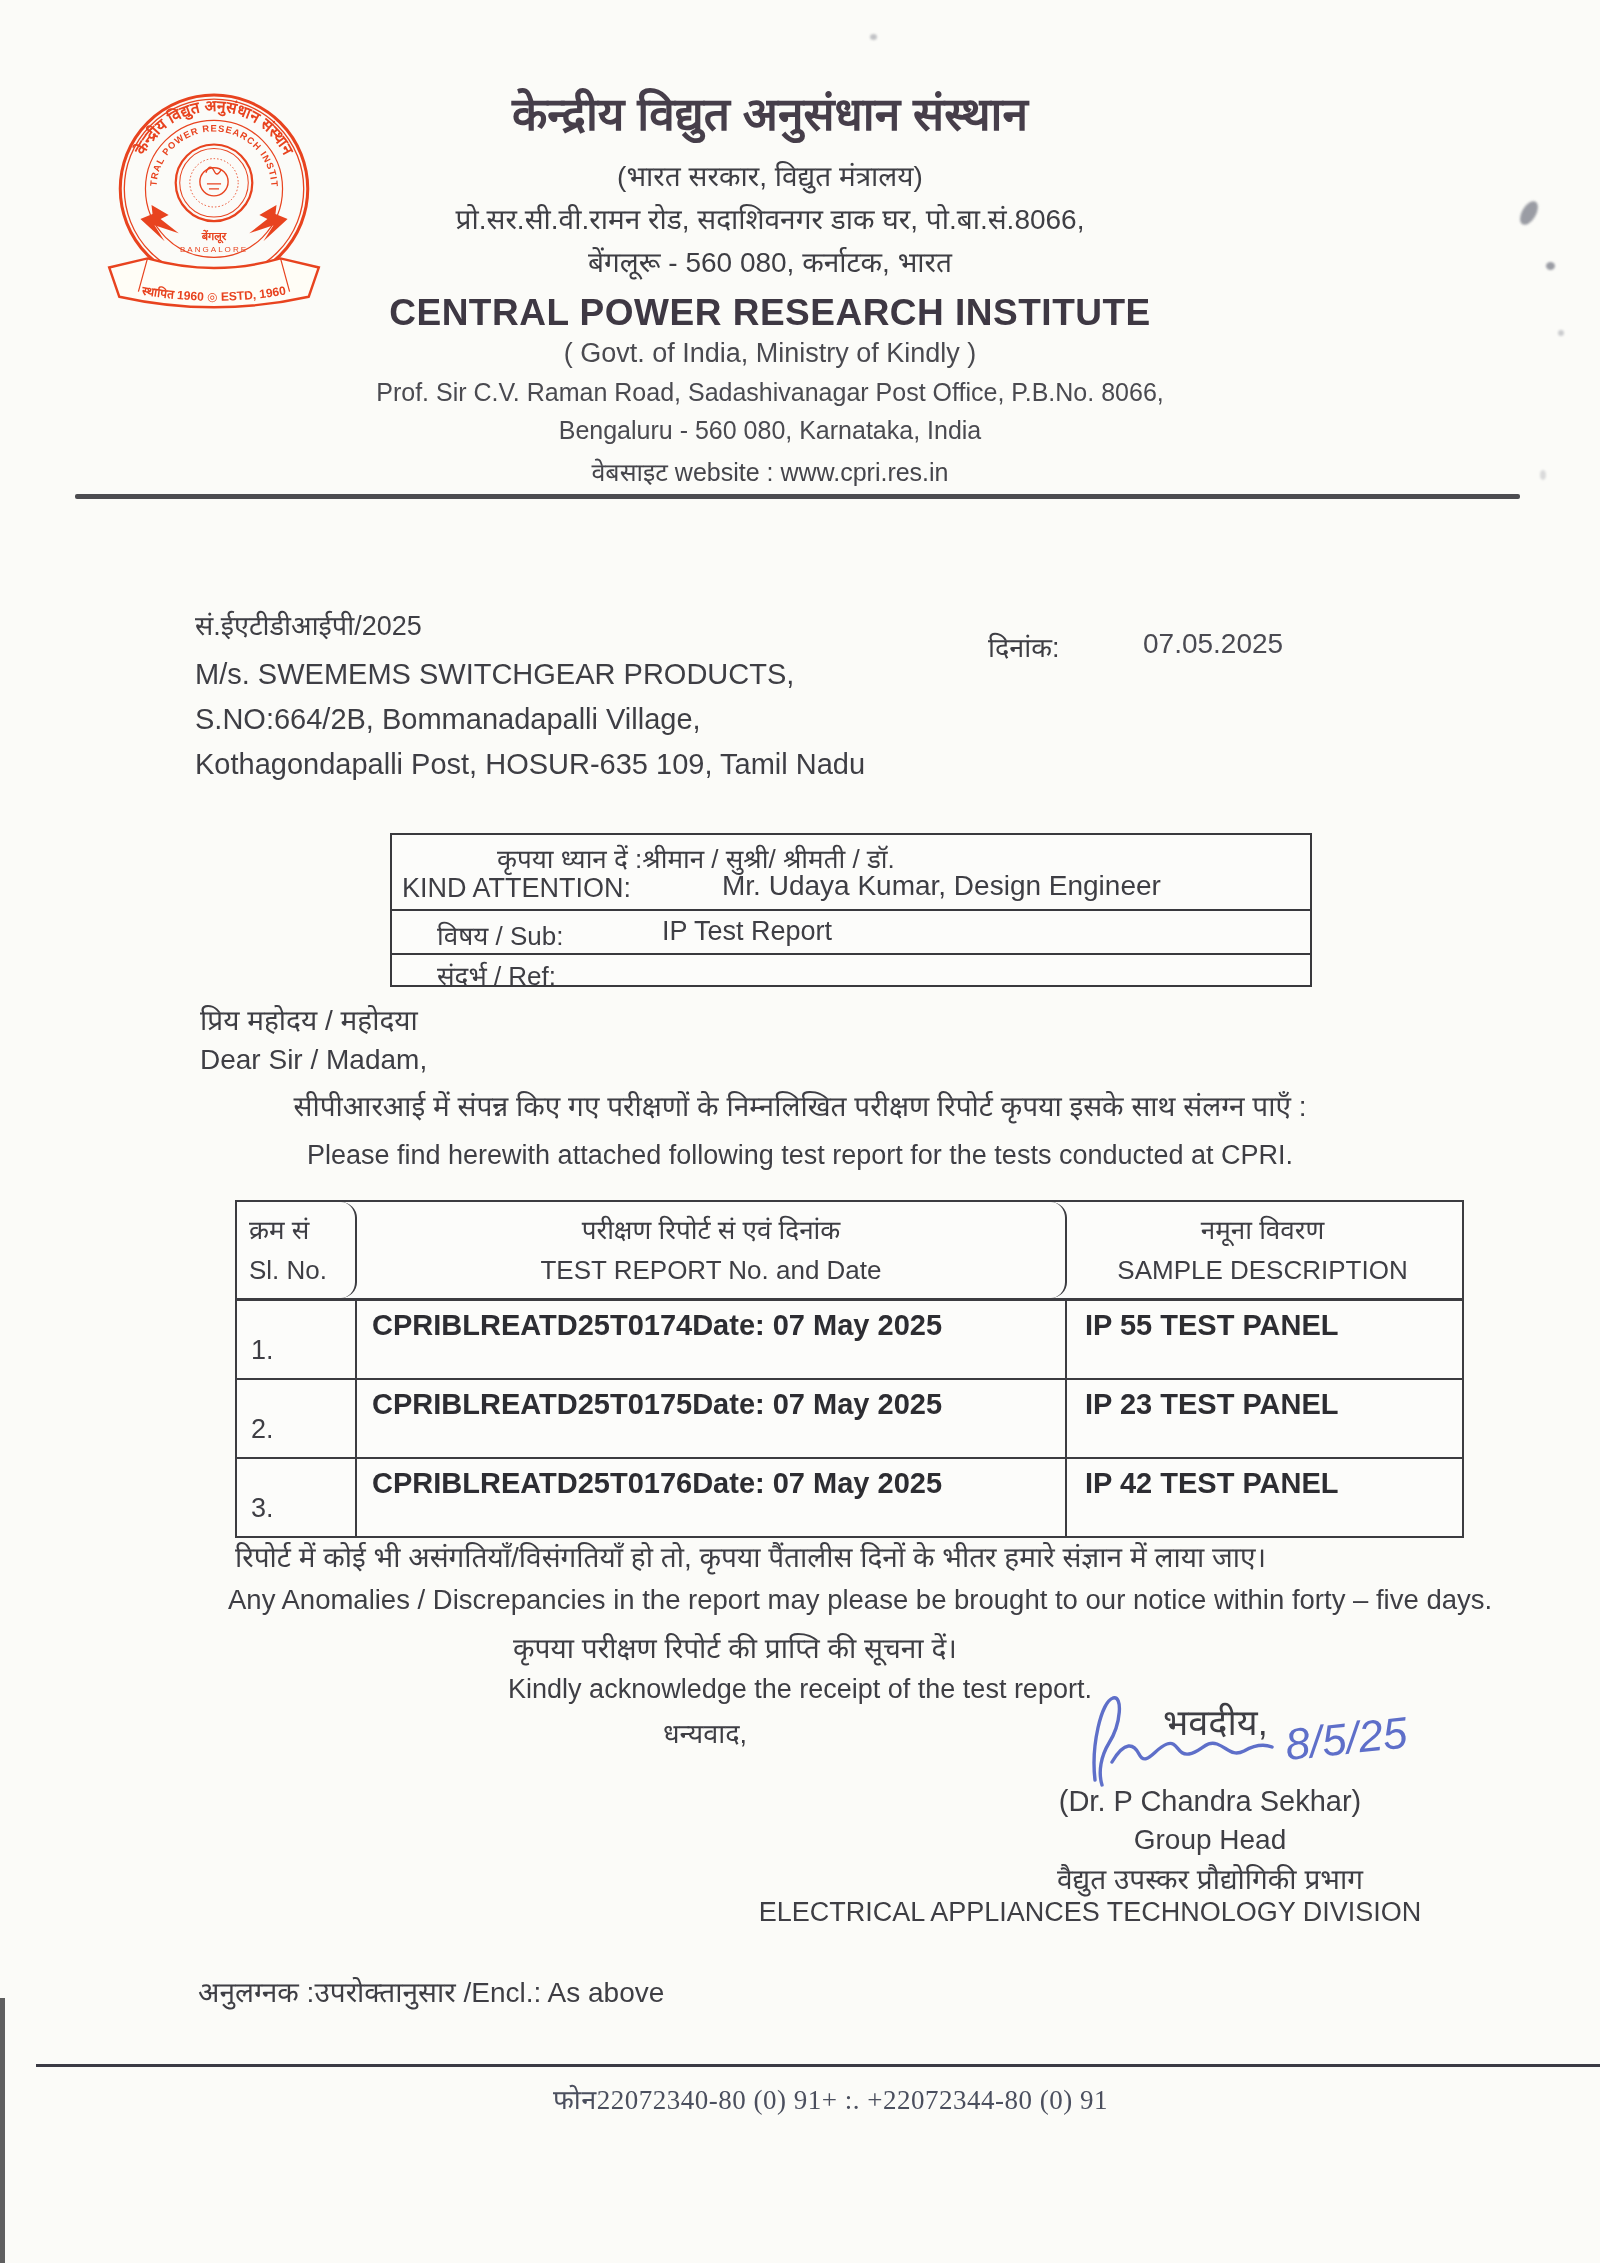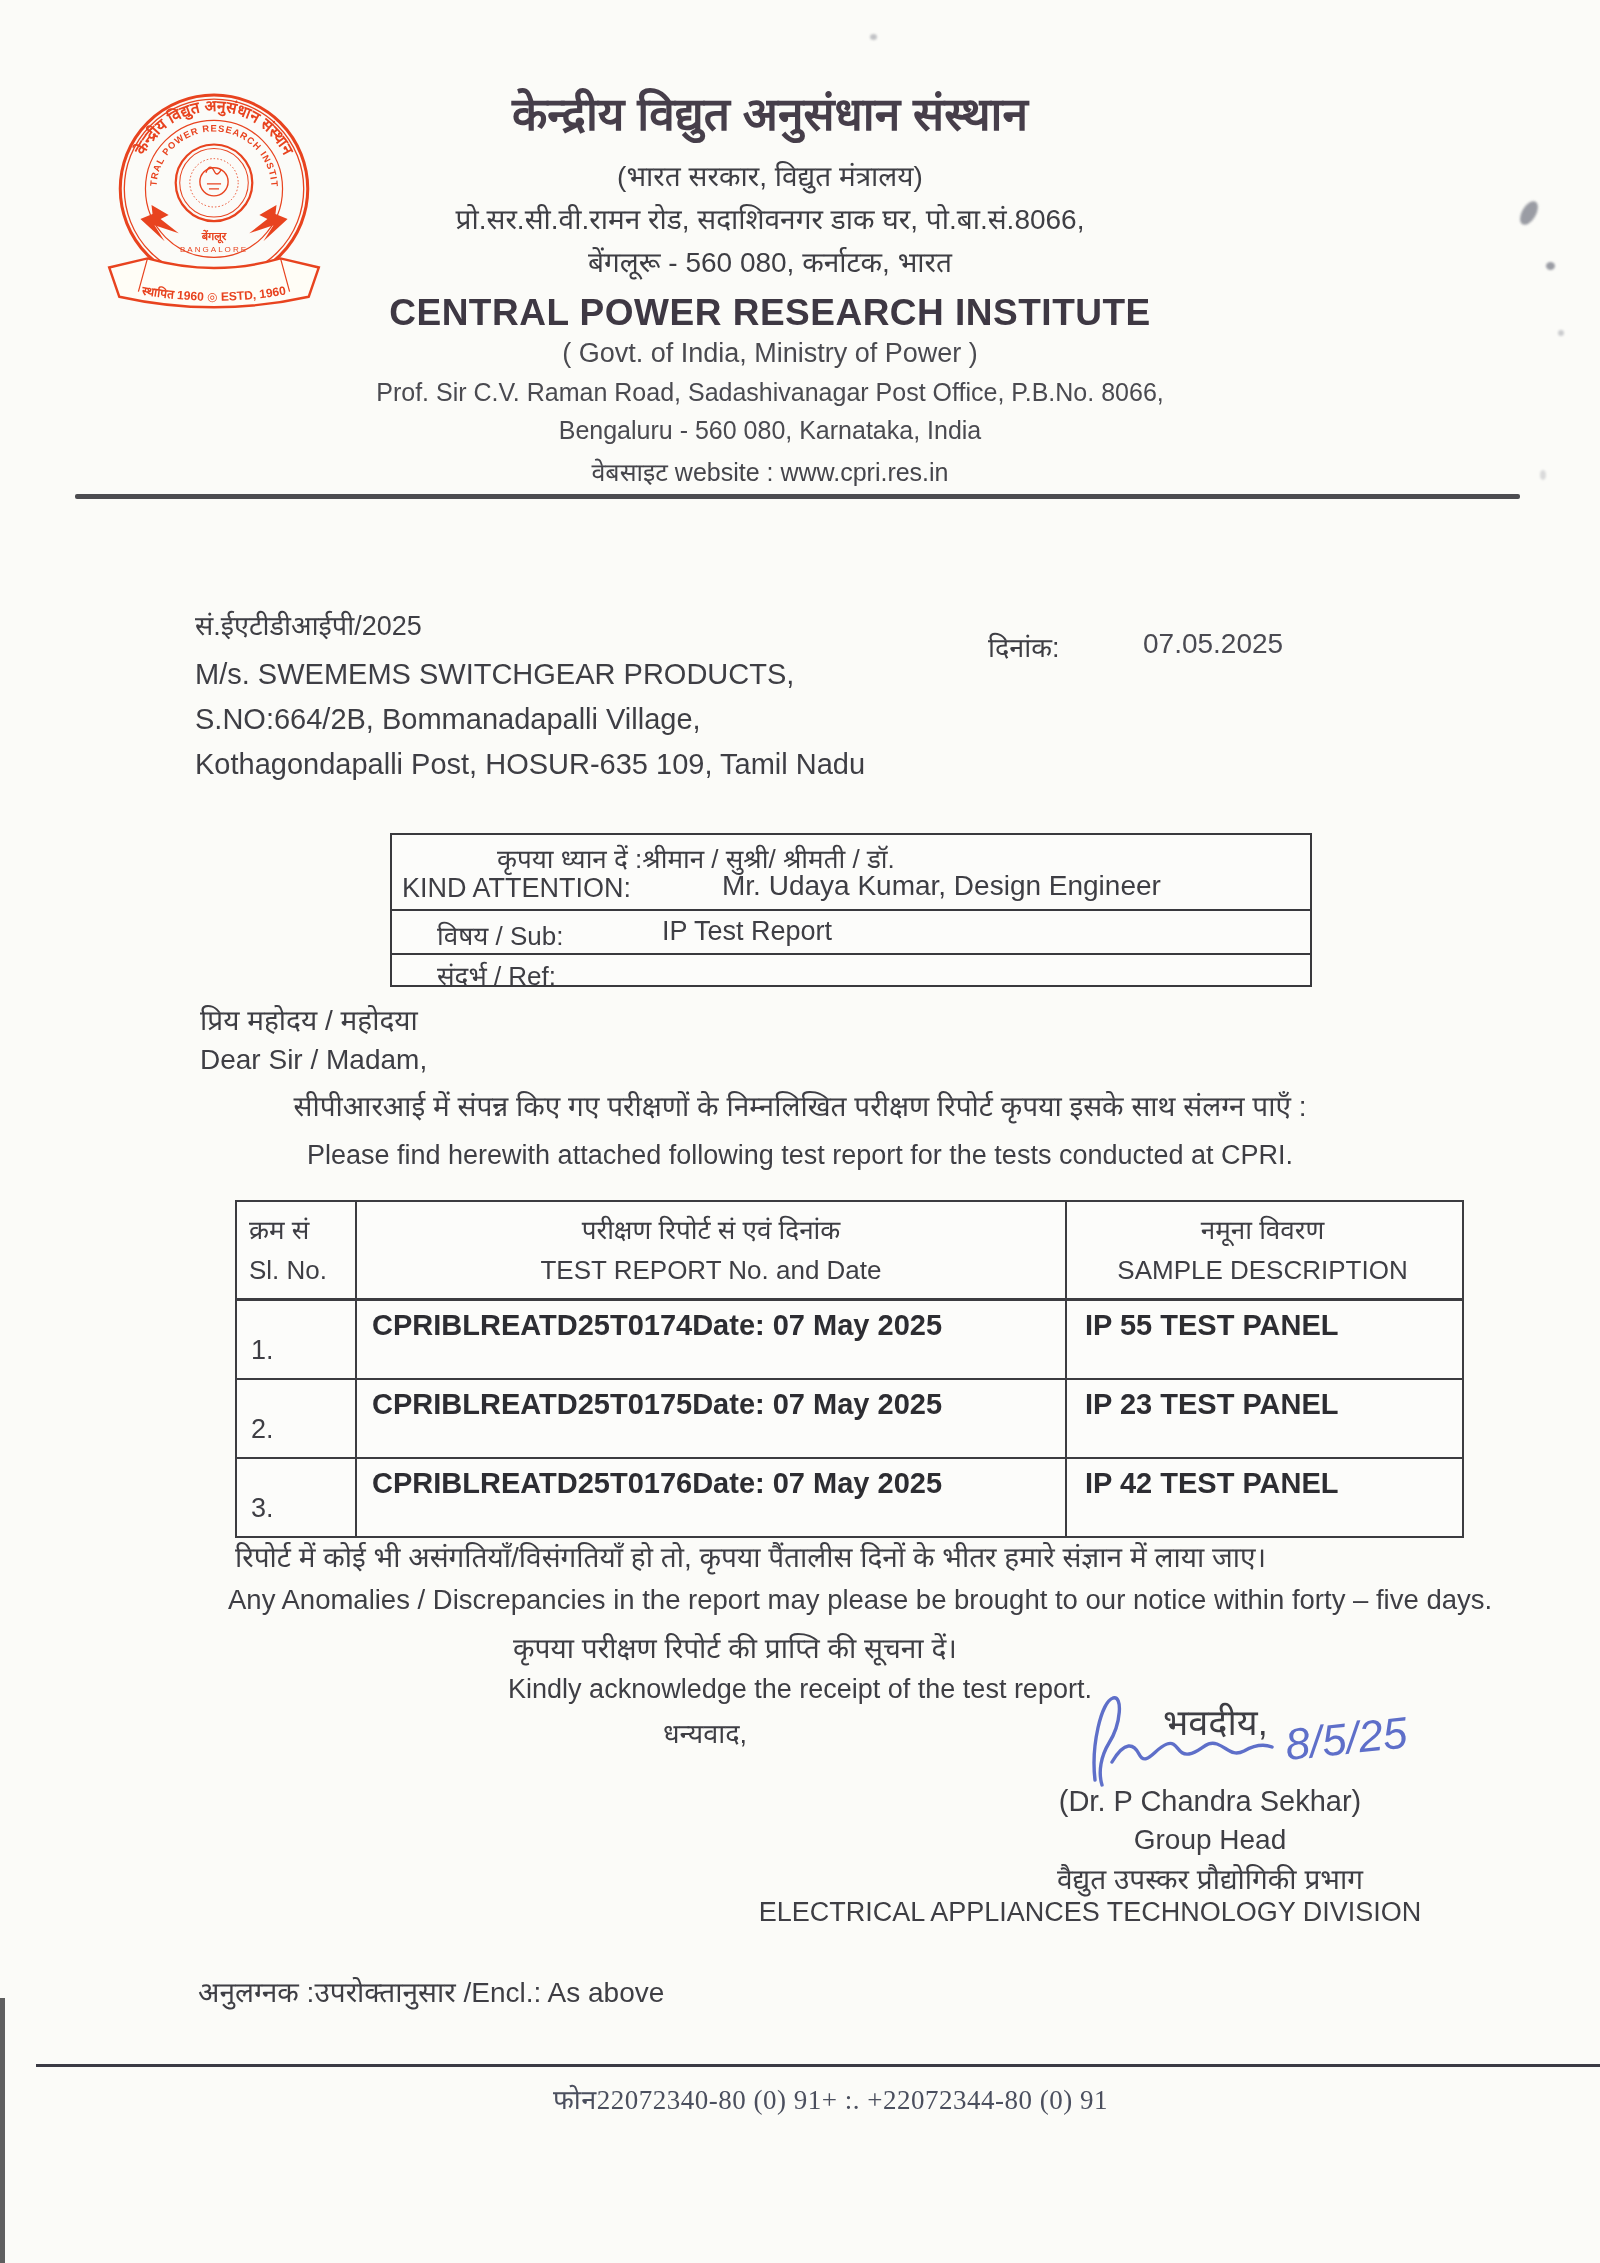--- a/index.html
+++ b/index.html
@@ -41,21 +41,21 @@
   .ref-label{position:absolute;left:45px;top:2px;font-size:26px;}
   
   .sal-hi{left:200px;top:1000px;font-size:28px;}
   .sal-en{left:200px;top:1044px;font-size:28px;}
   .center-line{left:0;width:1600px;text-align:center;position:absolute;}
   .intro-hi{top:1086px;font-size:28px;}
   .intro-en{top:1140px;font-size:27px;}
   
   .rep-table{left:235px;top:1200px;width:1225px;position:absolute;border:2px solid #3c3c40;background:rgba(255,255,255,.3);}
   .t-head{display:grid;grid-template-columns:120px 710px 391px;border-bottom:3px solid #3c3c40;}
-  .t-head > div{padding:8px 0;}
+  .t-head > div{padding:8px 0;border-radius:16px;}
   .th-sl{padding-left:12px !important;font-size:26px;line-height:40px;border-right:2px solid #3c3c40;}
   .th-rep{text-align:center;font-size:26px;line-height:40px;border-right:2px solid #3c3c40;}
   .th-sam{text-align:center;font-size:26px;line-height:40px;}
   .t-row{display:grid;grid-template-columns:120px 710px 391px;height:77px;border-bottom:2px solid #3c3c40;}
   .t-row:last-child{border-bottom:none;}
   .td-sl{border-right:2px solid #3c3c40;display:flex;align-items:flex-end;padding:0 0 12px 14px;font-size:27px;}
   .td-rep{border-right:2px solid #3c3c40;display:flex;padding:8px 85px 0 15px;font-weight:bold;font-size:29px;color:#2d2d32;align-items:flex-start;}
   .td-sam{padding:8px 0 0 18px;font-weight:bold;font-size:29px;color:#2d2d32;}
   
   .anom-hi{left:235px;top:1537px;font-size:28px;}
@@ -120,21 +120,21 @@
   <path d="M59,175 L50,208 M191,175 L200,208" stroke="#e8431f" stroke-width="1.2" fill="none"></path>
   <text font-size="12" font-weight="bold" fill="#e8431f"><textPath href="#arcRib" startOffset="50%" text-anchor="middle">स्थापित 1960  ◎  ESTD, 1960</textPath></text>
 </svg>
 
 <div class="letterhead">
   <div class="lh-title-hi">केन्द्रीय विद्युत अनुसंधान संस्थान</div>
   <div class="lh-sub-hi">(भारत सरकार, विद्युत मंत्रालय)</div>
   <div class="lh-addr-hi">प्रो.सर.सी.वी.रामन रोड, सदाशिवनगर डाक घर, पो.बा.सं.8066,</div>
   <div class="lh-addr-hi">बेंगलूरू - 560 080, कर्नाटक, भारत</div>
   <div class="lh-title-en">CENTRAL POWER RESEARCH INSTITUTE</div>
-  <div class="lh-sub-en">( Govt. of India, Ministry of Power )</div>
+  <div class="lh-sub-en">( Govt. of India, Ministry of Kindly )</div>
   <div class="lh-addr-en">Prof. Sir C.V. Raman Road, Sadashivanagar Post Office, P.B.No. 8066,</div>
   <div class="lh-addr-en">Bengaluru - 560 080, Karnataka, India</div>
   <div class="lh-web">वेबसाइट website : www.cpri.res.in</div>
 </div>
 <div class="head-rule"></div>
 
 <div class="abs refno">सं.ईएटीडीआईपी/2025</div>
 <div class="abs date-label">दिनांक:</div>
 <div class="abs date-value">07.05.2025</div>
 <div class="abs recipient">

